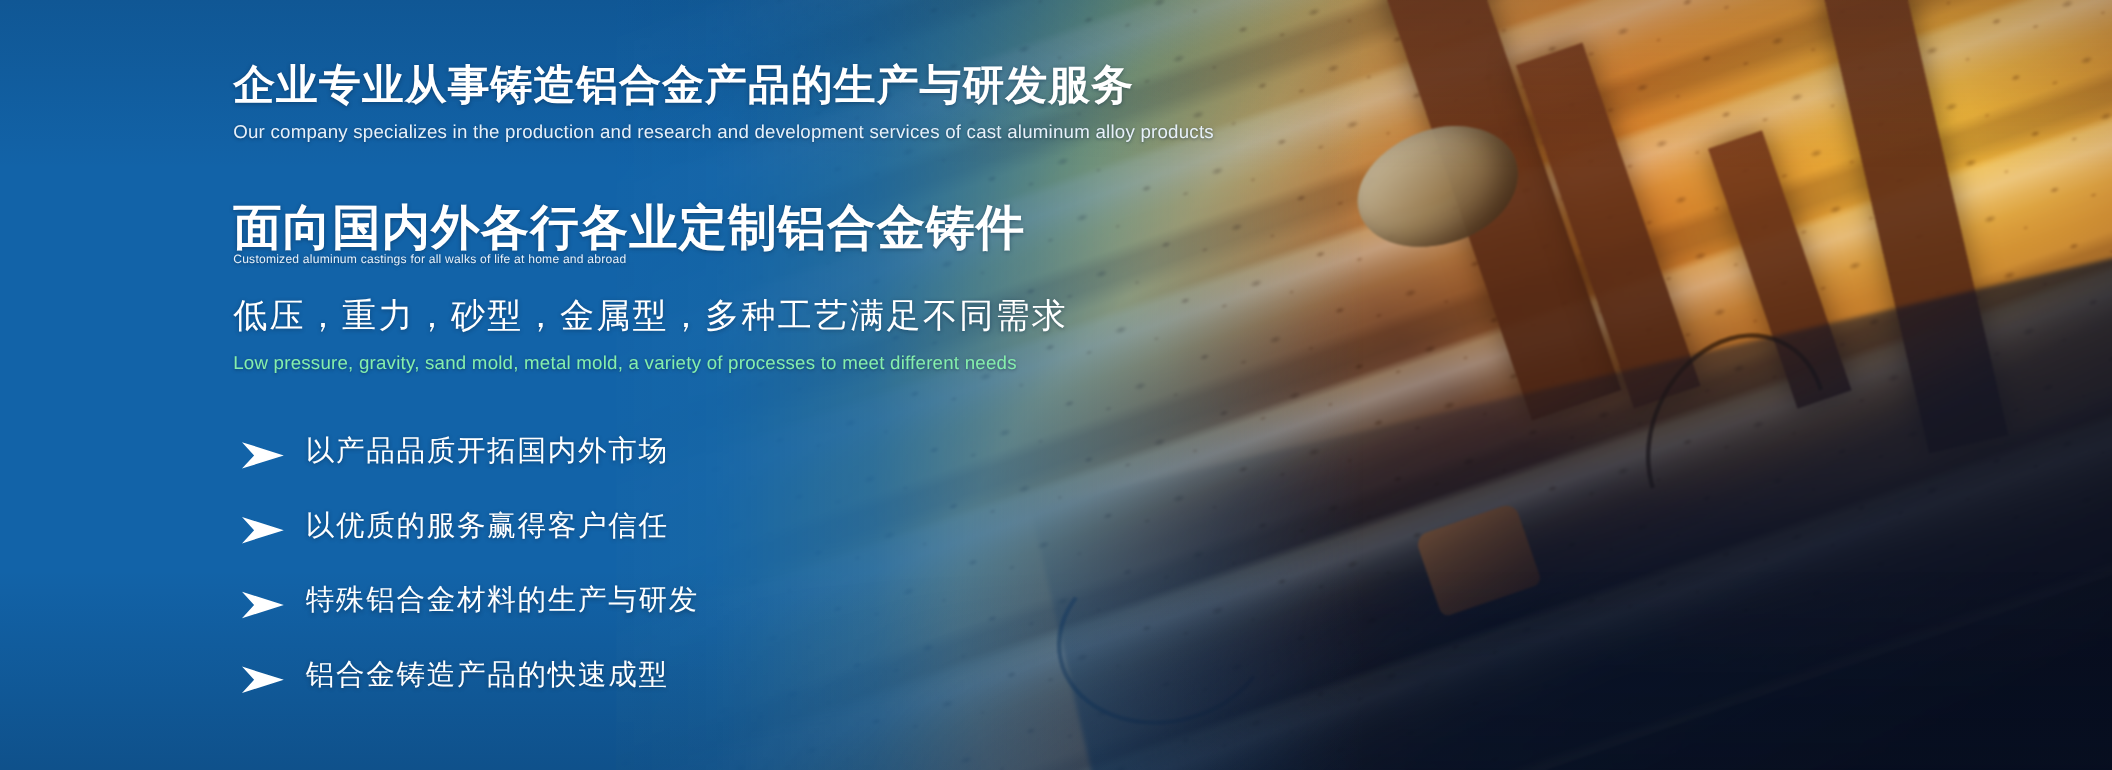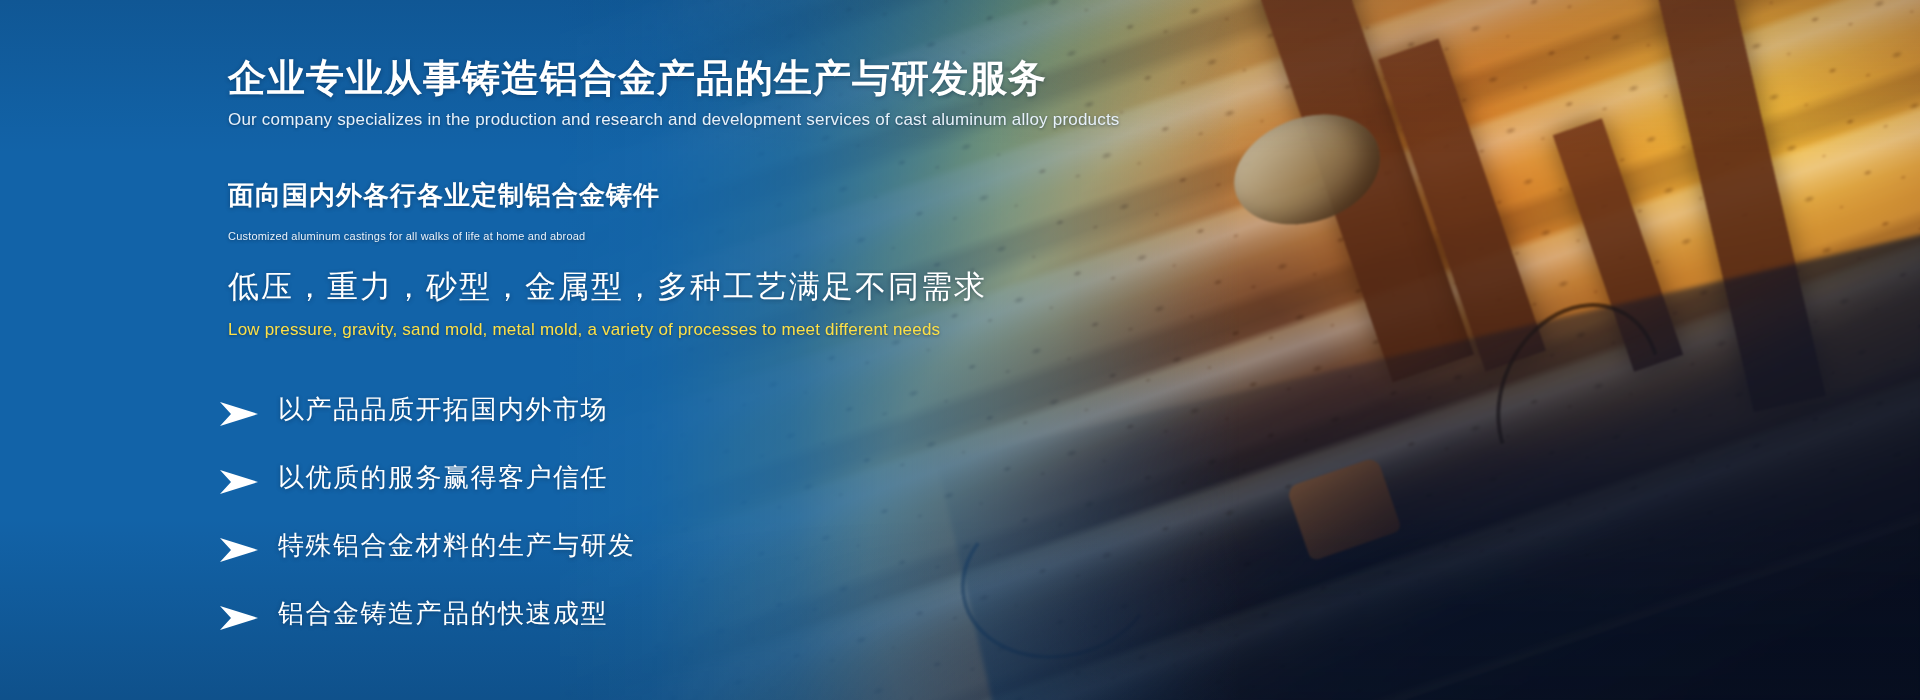--- a/index.html
+++ b/index.html
@@ -186,21 +186,21 @@
   
   .content {
     position: absolute;
     left: 212px;
     top: 0;
     width: 1180px;
     height: 100%;
     color: #ffffff;
   }
 
-  .block { position: absolute; left: 16px; }
+  .block { position: absolute; left: 0; }
 
   .headline-1 {
     top: 56px;
     font-size: 38px;
     font-weight: 700;
     letter-spacing: 1px;
     line-height: 1.2;
     text-shadow: 0 1px 4px rgba(4,30,60,0.45);
     white-space: nowrap;
   }
@@ -210,21 +210,21 @@
     font-weight: 400;
     letter-spacing: 0.2px;
     color: #e8f1fa;
     text-shadow: 0 1px 3px rgba(4,30,60,0.5);
     white-space: nowrap;
     text-align: right;
   }
 
   .headline-2 {
     top: 178px;
-    font-size: 26px;
+    font-size: 44px;
     font-weight: 700;
     letter-spacing: 1px;
     text-shadow: 0 1px 4px rgba(4,30,60,0.45);
     white-space: nowrap;
   }
   .sub-2 {
     top: 230px;
     font-size: 11px;
     color: #e8f1fa;
     letter-spacing: 0.2px;
@@ -236,21 +236,21 @@
     top: 266px;
     font-size: 31px;
     font-weight: 500;
     letter-spacing: 2px;
     text-shadow: 0 1px 4px rgba(4,30,60,0.45);
     white-space: nowrap;
   }
   .sub-3 {
     top: 320px;
     font-size: 17px;
-    color: #fde047;
+    color: #86efac;
     letter-spacing: 0.2px;
     text-shadow: 0 1px 3px rgba(4,30,60,0.5);
     white-space: nowrap;
   }
 
   .bullets {
     position: absolute;
     left: 6px;
     top: 392px;
     display: flex;

